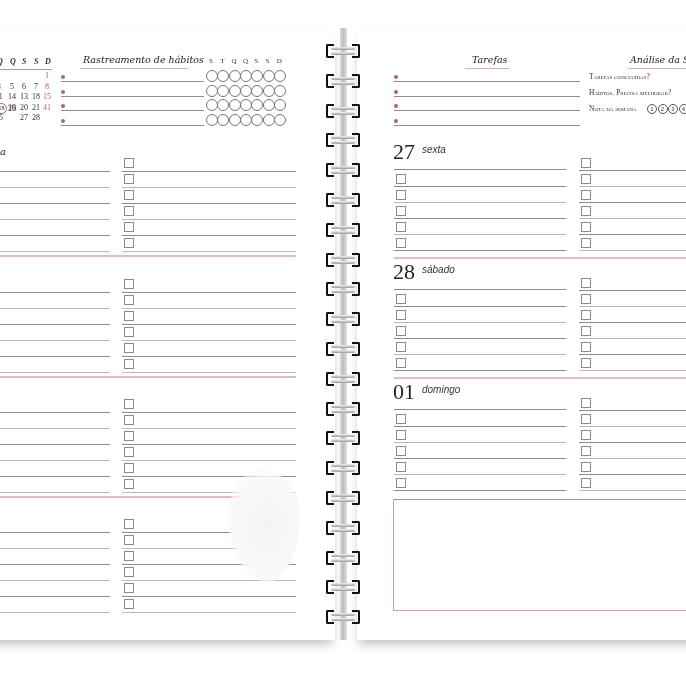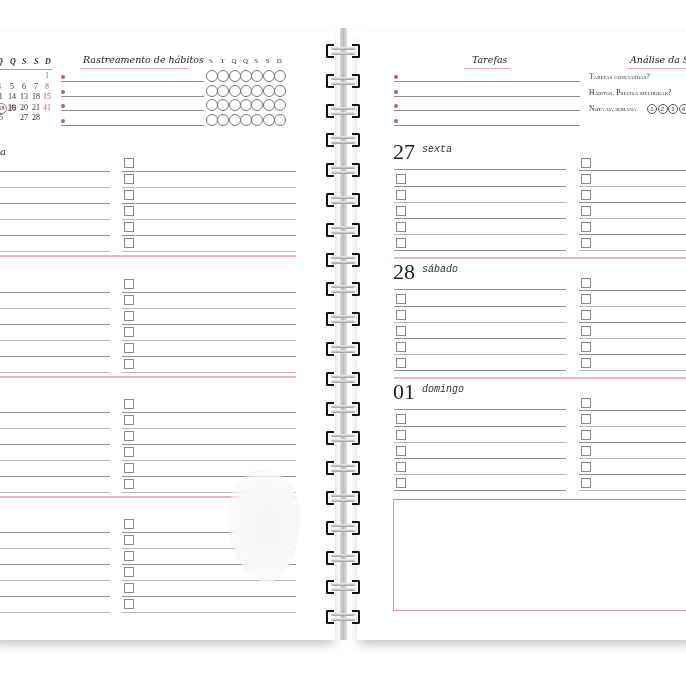--- a/index.html
+++ b/index.html
@@ -14,21 +14,21 @@
   .pink-line { position:absolute; height:0; border-top:2px solid #e7b7c2; }
   .cb { position:absolute; width:8px; height:8px; border:1px solid #8a8a8a; background:#fff; }
   .dot { position:absolute; width:4px; height:4px; border-radius:50%; background:#b0607a; }
   .circ { position:absolute; width:10px; height:10px; border:1px solid #777; border-radius:50%; }
   .hdr { position:absolute; font-style:italic; font-size:9.5px; color:#222; white-space:nowrap; font-family:"DejaVu Serif", serif; }
   .hdr-ul { position:absolute; height:0; border-top:1px solid #e2a9b8; }
   .cal { position:absolute; font-family:"Liberation Serif", serif; font-size:8px; color:#333; white-space:nowrap; }
   .cal.red { color:#b0607a; }
   .cal.hd { font-style:italic; font-weight:bold; }
   .daynum { position:absolute; font-family:"Liberation Serif", serif; font-size:22px; color:#222; }
-  .dayname { position:absolute; font-family:Liberation Mono, monospace; font-style:italic; font-size:10px; color:#333; }
+  .dayname { position:absolute; font-family:Liberation Sans, sans-serif; font-style:italic; font-size:10px; color:#333; }
   .hab-label { position:absolute; font-family:"Liberation Serif", serif; font-size:7.5px; color:#333; white-space:nowrap; font-variant:small-caps; }
   .wk { position:absolute; font-family:"Liberation Serif", serif; font-size:7px; color:#333; }
   .nc { position:absolute; width:8px; height:8px; border:1px solid #555; border-radius:50%; font-size:6px; line-height:8px; text-align:center; font-family:"Liberation Sans", sans-serif; color:#333; }
   #spine { position:absolute; left:340px; top:28px; width:7px; height:612px; background:linear-gradient(90deg,#d9d9d9,#bdbdbd,#e3e3e3); }
   .ring { position:absolute; left:326px; width:34px; height:14px; }
   .ring .l, .ring .r { position:absolute; top:0; width:8px; height:14px; border:2.5px solid #111; box-sizing:border-box; }
   .ring .l { left:0; border-right:none; border-radius:2px 0 0 2px; }
   .ring .r { right:0; border-left:none; border-radius:0 2px 2px 0; }
   .ring .w1, .ring .w2 { position:absolute; left:5px; width:24px; height:3px; background:linear-gradient(#f4f4f4,#9a9a9a); border-radius:2px; }
   .ring .w1 { top:3px; } .ring .w2 { top:8px; }

